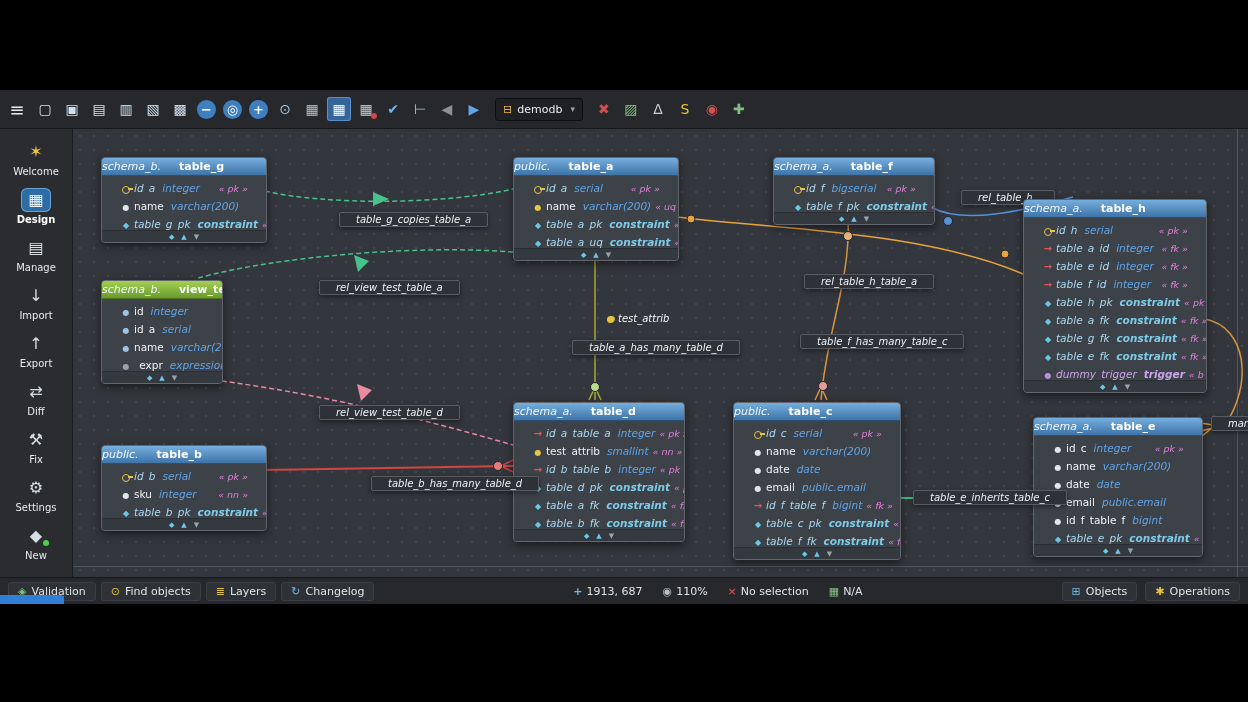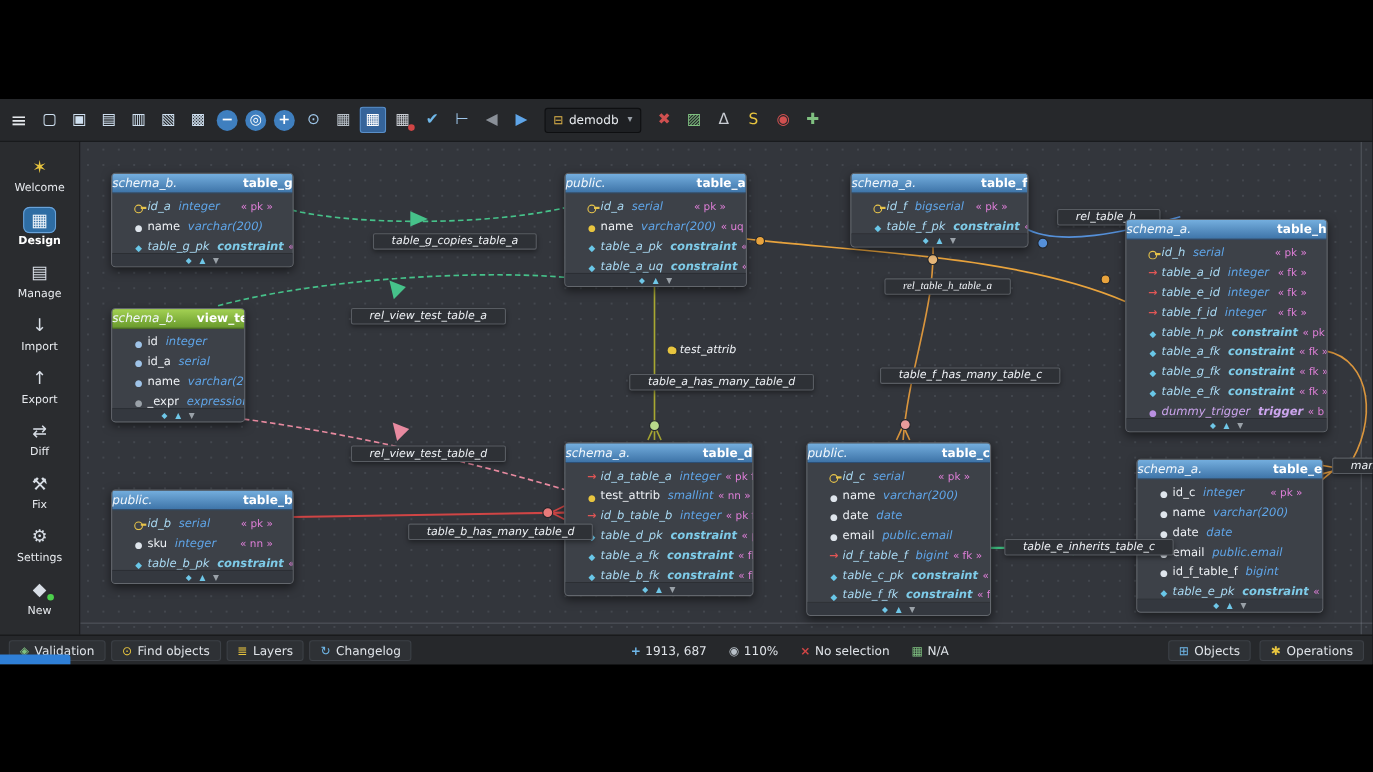--- a/index.html
+++ b/index.html
@@ -39,33 +39,33 @@
   
   .canvas{position:relative;flex:1;min-width:0;background:#33363c;overflow:hidden;
           background-image:radial-gradient(#43474e 1px, transparent 1px);background-size:14px 14px}
   .pb-v{position:absolute;top:0;bottom:0;width:1px;background:rgba(150,156,165,.30);z-index:0}
   .pb-h{position:absolute;left:0;right:0;height:1px;background:rgba(150,156,165,.30);z-index:0}
   svg.rels{position:absolute;left:0;top:0;z-index:1}
 
   
   .ent{position:absolute;z-index:3;border:1px solid #63676d;border-radius:4px;background:#3d4148;
        box-shadow:0 3px 9px rgba(0,0,0,.5);font-size:10.5px}
-  .ent-h{height:17px;display:flex;align-items:center;justify-content:space-between;gap:18px;
+  .ent-h{height:17px;display:flex;align-items:center;justify-content:flex-start;gap:18px;
          background:linear-gradient(#74aede,#3e74a8);border-radius:3px 3px 0 0;font-size:11px;
          border-bottom:1px solid #2c4f76;white-space:nowrap;overflow:hidden}
   .ent.view .ent-h{background:linear-gradient(#a3d153,#699a2c);border-bottom:1px solid #4d7420}
   .schema{font-style:italic;color:#f2f7fc}
   .tname{font-weight:bold;color:#fff}
   .row{display:flex;align-items:flex-end;height:18px;padding:0 18px;white-space:nowrap;overflow:hidden}
   .ric{flex:0 0 12px;width:12px;display:flex;align-items:center;justify-content:center;font-size:8px}
   .keyic{display:block;width:6px;height:6px;border:1.5px solid #e6c34a;border-radius:50%;position:relative}
   .keyic::after{content:"";position:absolute;left:5px;top:1px;width:5px;height:2px;background:#e6c34a}
   .rn{margin-left:2px}
   .rt{margin-left:7px;flex:1}
-  .rg{margin-left:4px;color:#df7fd8;font-size:9.5px}
+  .rg{margin-left:4px;font-style:italic;color:#df7fd8;font-size:9.5px}
   .n-cy{color:#a9d9f2;font-style:italic}
   .n-wh{color:#eef1f5}
   .n-vi{color:#cba4ec;font-style:italic}
   .t-bl{color:#5fa5e8;font-style:italic}
   .t-con{color:#7ecbe8;font-weight:bold;font-style:italic}
   .t-trg{color:#cba4ec;font-weight:bold;font-style:italic}
   .ent-f{height:11px;background:#34383f;border-radius:0 0 3px 3px;display:flex;align-items:center;
          justify-content:center;gap:7px;font-size:7px;border-top:1px solid #2b2e33}
   .f-d{color:#6fc7e8}.f-u{color:#6fc7e8}.f-dn{color:#9aa1a8}
 
@@ -561,21 +561,21 @@
               <span class="f-d">◆</span>
               <span class="f-u">▲</span>
               <span class="f-dn">▼</span>
             </div>
           </div>
           <div class="rlabel" style="left: 266px; top: 83px;"><span>table_g_copies_table_a</span></div>
           <div class="rlabel" style="left: 246px; top: 151px;"><span>rel_view_test_table_a</span></div>
           <div class="rlabel" style="left: 246px; top: 276px;"><span>rel_view_test_table_d</span></div>
           <div class="rlabel" style="left: 298px; top: 347px;"><span>table_b_has_many_table_d</span></div>
           <div class="rlabel" style="left: 499px; top: 211px;"><span>table_a_has_many_table_d</span></div>
-          <div class="rlabel" style="left: 731px; top: 124px; font-family: Liberation Serif, serif;"><span>rel_table_h_table_a</span></div>
+          <div class="rlabel" style="left: 731px; top: 145px;"><span>rel_table_h_table_a</span></div>
           <div class="rlabel behind" style="left: 888px; top: 61px;"><span>rel_table_h_</span></div>
           <div class="rlabel" style="left: 727px; top: 205px;"><span>table_f_has_many_table_c</span></div>
           <div class="rlabel" style="left: 840px; top: 361px;"><span>table_e_inherits_table_c</span></div>
           <div class="rlabel" style="left: 1138px; top: 287px;"><span>many</span></div>
           <div class="rlabel plain" style="left: 532px; top: 183px;"><span class="adot"></span><span>test_attrib</span></div>
         </div>
     </div>
 
     <div class="statusbar" id="statusbar">
       <span id="st-tabs" style="display:flex;gap:5px">

